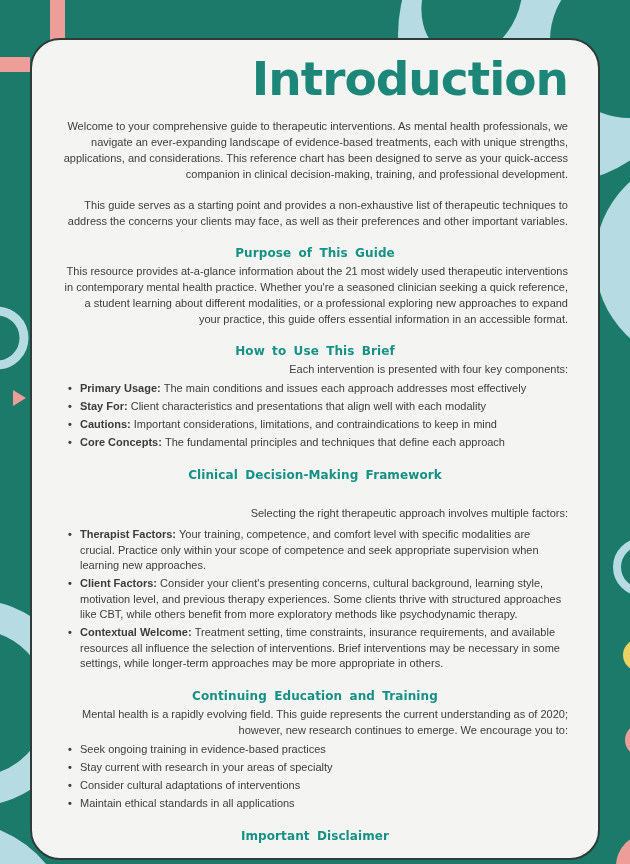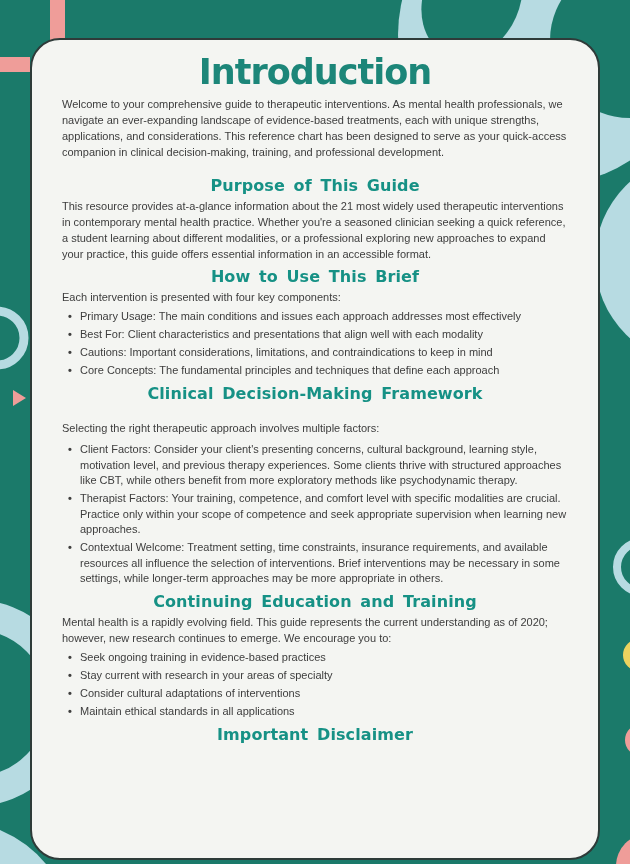--- a/index.html
+++ b/index.html
@@ -35,63 +35,63 @@
     width:570px; height:822px;
     background:var(--card-bg);
     border:2.5px solid var(--card-border);
     border-radius:30px;
     padding:10px 30px 14px 30px;
     display:flex;
     flex-direction:column;
   }
   h1.page-title{
     font-family:"DejaVu Sans", sans-serif;
-    font-size:35px;
+    font-size:47px;
     font-weight:700;
     letter-spacing:-1px;
     color:var(--title-teal);
-    text-align:center;
+    text-align:right;
     line-height:1.15;
-    margin:2px 0 4px 0;
+    margin:2px 0 12px 0;
   }
   h2.section-heading{
     font-family:"DejaVu Sans", sans-serif;
-    font-size:16px;
+    font-size:12px;
     font-weight:700;
     word-spacing:3px;
     letter-spacing:0.1px;
     color:var(--heading-teal);
     text-align:center;
-    margin:1px 0 3px 0;
+    margin:13px 0 3px 0;
   }
   p.para{
     font-size:11px;
     line-height:16px;
-    text-align:left;
+    text-align:right;
     margin-bottom:4px;
   }
   p.para.gap{margin-bottom:15px;}
   ul.bullets{
     list-style:none;
     font-size:11px;
     line-height:15.5px;
     margin:2px 0 2px 6px;
   }
   ul.bullets li{
     position:relative;
     padding-left:12px;
     margin-bottom:2.5px;
   }
   ul.bullets li::before{
     content:"\2022";
     position:absolute;
     left:0; top:0;
     font-weight:bold;
   }
-  ul.bullets .bl{font-weight:normal;}
+  ul.bullets .bl{font-weight:bold;}
 </style>
 </head>
 <body>
 
 <svg class="bg-svg" viewBox="0 0 630 864" aria-hidden="true">
 
   <g>
     <circle class="sh-blue" cx="548" cy="35" r="150"></circle>
     <ellipse class="sh-teal" cx="472" cy="-2" rx="48" ry="62" transform="rotate(24 472 -2)"></ellipse>
     <ellipse class="sh-teal" cx="548" cy="120" rx="42" ry="58" transform="rotate(-12 548 120)"></ellipse>
@@ -120,38 +120,39 @@
 
   <path class="sh-blue" d="M0,830 Q28,842 46,864 L0,864 Z"></path>
 
   <circle class="sh-pink" cx="648" cy="866" r="32"></circle>
 </svg>
 
 <div class="card">
   <h1 class="page-title">Introduction</h1>
 
   <p class="para gap">Welcome to your comprehensive guide to therapeutic interventions. As mental health professionals, we navigate an ever-expanding landscape of evidence-based treatments, each with unique strengths, applications, and considerations. This reference chart has been designed to serve as your quick-access companion in clinical decision-making, training, and professional development.</p>
+  <p class="para">This guide serves as a starting point and provides a non-exhaustive list of therapeutic techniques to address the concerns your clients may face, as well as their preferences and other important variables.</p>
 
   <h2 class="section-heading">Purpose of This Guide</h2>
   <p class="para">This resource provides at-a-glance information about the 21 most widely used therapeutic interventions in contemporary mental health practice. Whether you're a seasoned clinician seeking a quick reference, a student learning about different modalities, or a professional exploring new approaches to expand your practice, this guide offers essential information in an accessible format.</p>
 
   <h2 class="section-heading">How to Use This Brief</h2>
   <p class="para" style="margin-bottom:2px">Each intervention is presented with four key components:</p>
   <ul class="bullets">
       <li><b class="bl">Primary Usage: </b>The main conditions and issues each approach addresses most effectively</li>
-      <li><b class="bl">Best For: </b>Client characteristics and presentations that align well with each modality</li>
+      <li><b class="bl">Stay For: </b>Client characteristics and presentations that align well with each modality</li>
       <li><b class="bl">Cautions: </b>Important considerations, limitations, and contraindications to keep in mind</li>
       <li><b class="bl">Core Concepts: </b>The fundamental principles and techniques that define each approach</li>
     </ul>
 
   <h2 class="section-heading">Clinical Decision-Making Framework</h2>
-  <p class="para" style="margin:14px 0 4px">Selecting the right therapeutic approach involves multiple factors:</p>
+  <p class="para" style="margin:20px 0 4px">Selecting the right therapeutic approach involves multiple factors:</p>
   <ul class="bullets">
+      <li><b class="bl">Therapist Factors: </b>Your training, competence, and comfort level with specific modalities are crucial. Practice only within your scope of competence and seek appropriate supervision when learning new approaches.</li>
       <li><b class="bl">Client Factors: </b>Consider your client's presenting concerns, cultural background, learning style, motivation level, and previous therapy experiences. Some clients thrive with structured approaches like CBT, while others benefit from more exploratory methods like psychodynamic therapy.</li>
-      <li><b class="bl">Therapist Factors: </b>Your training, competence, and comfort level with specific modalities are crucial. Practice only within your scope of competence and seek appropriate supervision when learning new approaches.</li>
       <li><b class="bl">Contextual Welcome: </b>Treatment setting, time constraints, insurance requirements, and available resources all influence the selection of interventions. Brief interventions may be necessary in some settings, while longer-term approaches may be more appropriate in others.</li>
     </ul>
 
   <h2 class="section-heading">Continuing Education and Training</h2>
   <p class="para" style="margin-bottom:2px">Mental health is a rapidly evolving field. This guide represents the current understanding as of 2020; however, new research continues to emerge. We encourage you to:</p>
   <ul class="bullets">
       <li>Seek ongoing training in evidence-based practices</li>
       <li>Stay current with research in your areas of specialty</li>
       <li>Consider cultural adaptations of interventions</li>
       <li>Maintain ethical standards in all applications</li>

